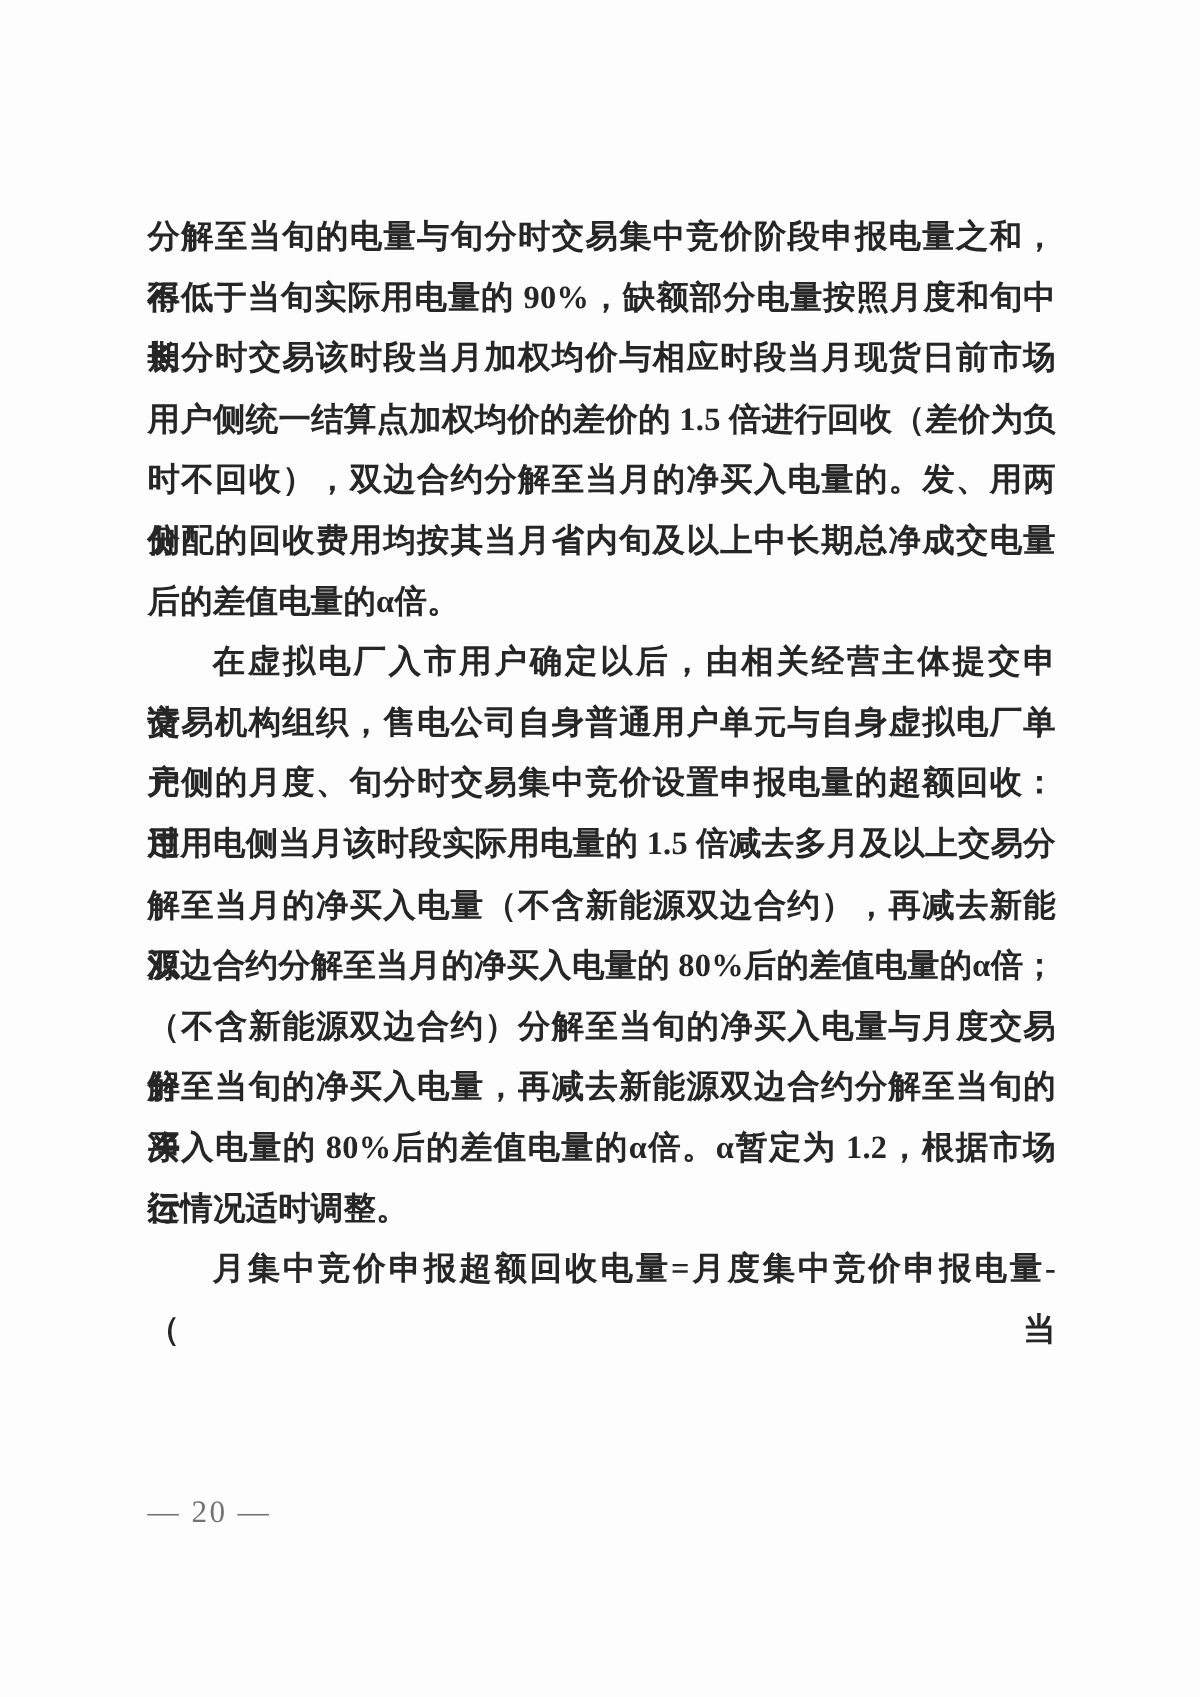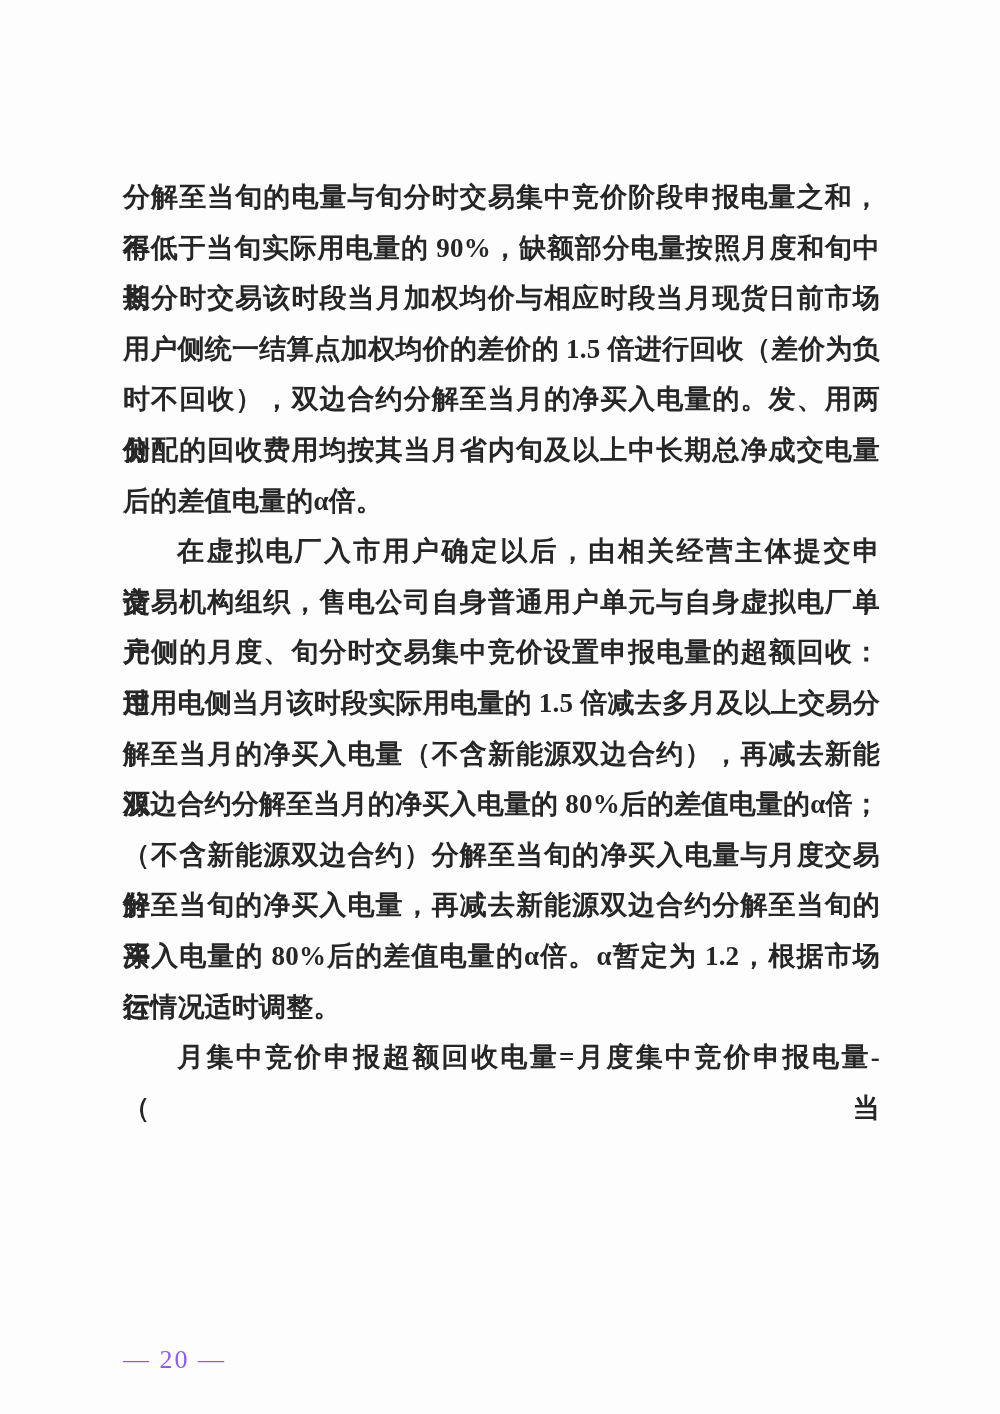--- a/index.html
+++ b/index.html
@@ -44,25 +44,25 @@
   }
   .line.indent {
     text-indent: 2em;
   }
   .line.no-stretch {
     text-align-last: left;
   }
   .footer {
     position: absolute;
     left: 123px;
-    top: 1342px;
+    top: 1242px;
     font-size: 26px;
     line-height: 36px;
     letter-spacing: 2px;
-    color: #8b5cf6;
+    color: #737373;
   }
 </style>
 </head>
 <body style="background: rgb(253, 253, 253); color: rgb(38, 38, 38);">
 
 <div class="page">
   <div class="doc-body">
       <div class="paragraph">
         <div class="line">分解至当旬的电量与旬分时交易集中竞价阶段申报电量之和，不</div>
         <div class="line">得低于当旬实际用电量的 90%，缺额部分电量按照月度和旬中长</div>

